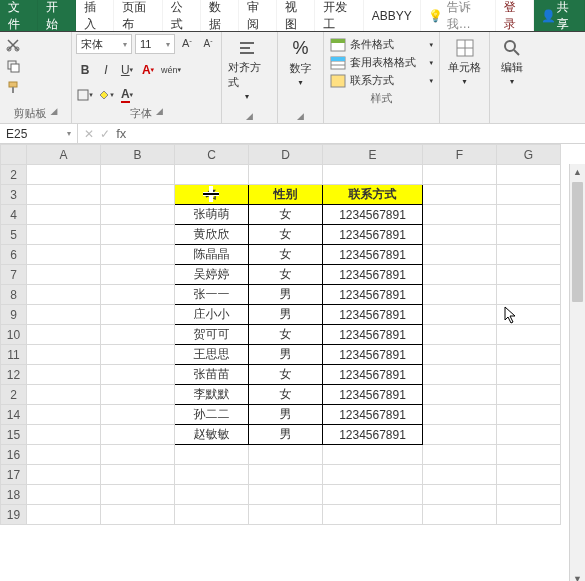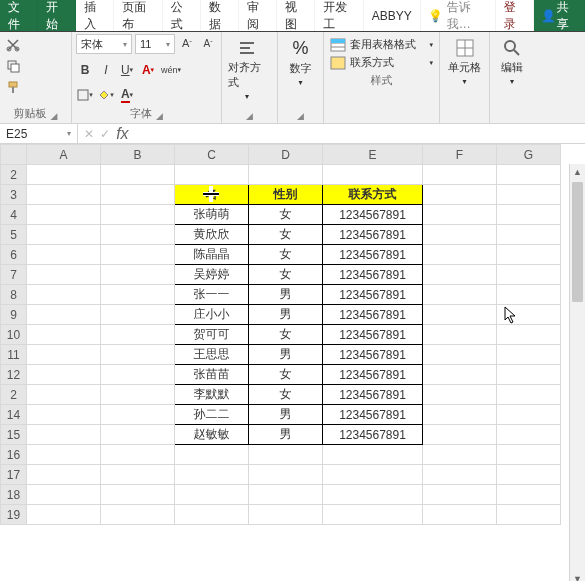--- a/index.html
+++ b/index.html
@@ -8,37 +8,37 @@
 .tab{padding:0 8px;display:flex;align-items:center;font-size:12px;color:#333;border-right:1px solid rgba(0,0,0,0.05);cursor:pointer}
 .tab.file{background:#217346;color:#fff}
 .tab.active{background:#217346;color:#fff}
 .tab.tell{color:#888;font-style:normal}
 .tab.tell .bulb{margin-right:3px}
 .tab.login{color:#7f1d1d}
 .tab.share{background:#217346;color:#fff}
 .ribbon{height:92px;background:#f1f1f1;border-bottom:1px solid #d4d4d4;display:flex}
 .group{border-right:1px solid #d4d4d4;display:flex;flex-direction:column;padding:2px 4px 0}
 .group-body{flex:1;display:flex;align-items:flex-start;gap:4px}
-.group-label{text-align:center;font-size:11px;color:#666;padding:2px 0;display:flex;justify-content:center;align-items:flex-end;gap:4px}
+.group-label{text-align:center;font-size:11px;color:#666;padding:2px 0;display:flex;justify-content:center;align-items:flex-start;gap:4px}
 .dlauncher{font-size:9px;color:#888;cursor:pointer}
 .bigbtn{display:flex;flex-direction:column;align-items:center;justify-content:center;width:42px;padding:4px 2px;cursor:pointer;font-size:11px;gap:2px}
 .stack{display:flex;flex-direction:column;gap:3px;padding-top:2px}
 .mini{width:18px;height:18px;display:flex;align-items:center;justify-content:center;cursor:pointer;font-size:12px;color:#555}
 .sel{height:20px;border:1px solid #c8c8c8;background:#fff;font-size:11px;display:flex;align-items:center;padding:0 4px;cursor:pointer;gap:4px}
 .sel .dd{margin-left:auto;font-size:8px;color:#888}
 .fontrow{display:flex;gap:3px;margin-top:3px}
 .fbtn{min-width:18px;height:18px;display:flex;align-items:center;justify-content:center;cursor:pointer;font-size:12px;color:#444;border:1px solid transparent}
 .styles-body{display:flex;flex-direction:column;gap:1px;padding-top:2px}
 .srow{display:flex;align-items:center;gap:4px;font-size:11px;cursor:pointer;padding:1px 2px}
 .srow svg{flex-shrink:0}
 .namebar{height:20px;border-bottom:1px solid #d4d4d4;display:flex;align-items:stretch;background:#fff}
 .namebox{width:78px;border-right:1px solid #d4d4d4;display:flex;align-items:center;padding:0 6px;font-size:12px}
 .namebox .dd{margin-left:auto;font-size:8px;color:#888}
 .fxbar{flex:1;display:flex;align-items:center;padding:0 6px;gap:6px}
-.fx{font-style:italic;font-size:16px;color:#666}
+.fx{font-size:13px;color:#666}
 .sheet{position:relative;height:443px;overflow:hidden;background:#fff}
 .gridwrap{position:absolute;inset:0}
 table.grid{border-collapse:collapse;table-layout:fixed}
 table.grid th,table.grid td{border:1px solid #d9d9d9;height:20px;font-size:12px;padding:0;text-align:center;background:#fff;overflow:hidden;white-space:nowrap}
 table.grid th{background:#e6e6e6;font-weight:normal;color:#555}
 table.grid th.corner{background:#e6e6e6}
 table.grid th.colh{}
 table.grid th.rowh{width:26px}
 .datab{border:1px solid #000!important}
 .hdrcell{background:#ffff00!important;font-weight:bold;border:1px solid #000!important}
@@ -196,20 +196,28 @@
     <div class="group-label">
         <span class="dlauncher">◢</span>
       </div>
   </div>
 
   <div class="group" style="width:116px">
     <div class="styles-body">
       <div class="srow">
           <svg width="16" height="14">
             <rect x="1" y="1" width="14" height="12" fill="#fff" stroke="#888"></rect>
+            <rect x="1" y="1" width="14" height="4" fill="#7cb342"></rect>
+          </svg>
+          <span>条件格式</span>
+          <span style="font-size:7px;margin-left:auto">▾</span>
+        </div>
+      <div class="srow">
+          <svg width="16" height="14">
+            <rect x="1" y="1" width="14" height="12" fill="#fff" stroke="#888"></rect>
             <line x1="1" y1="5" x2="15" y2="5" stroke="#888"></line>
             <line x1="1" y1="9" x2="15" y2="9" stroke="#888"></line>
             <rect x="1" y="1" width="14" height="4" fill="#4fc3f7"></rect>
           </svg>
           <span>套用表格格式</span>
           <span style="font-size:7px;margin-left:auto">▾</span>
         </div>
       <div class="srow">
           <svg width="16" height="14">
             <rect x="1" y="1" width="14" height="12" fill="#ffe082" stroke="#888"></rect>

